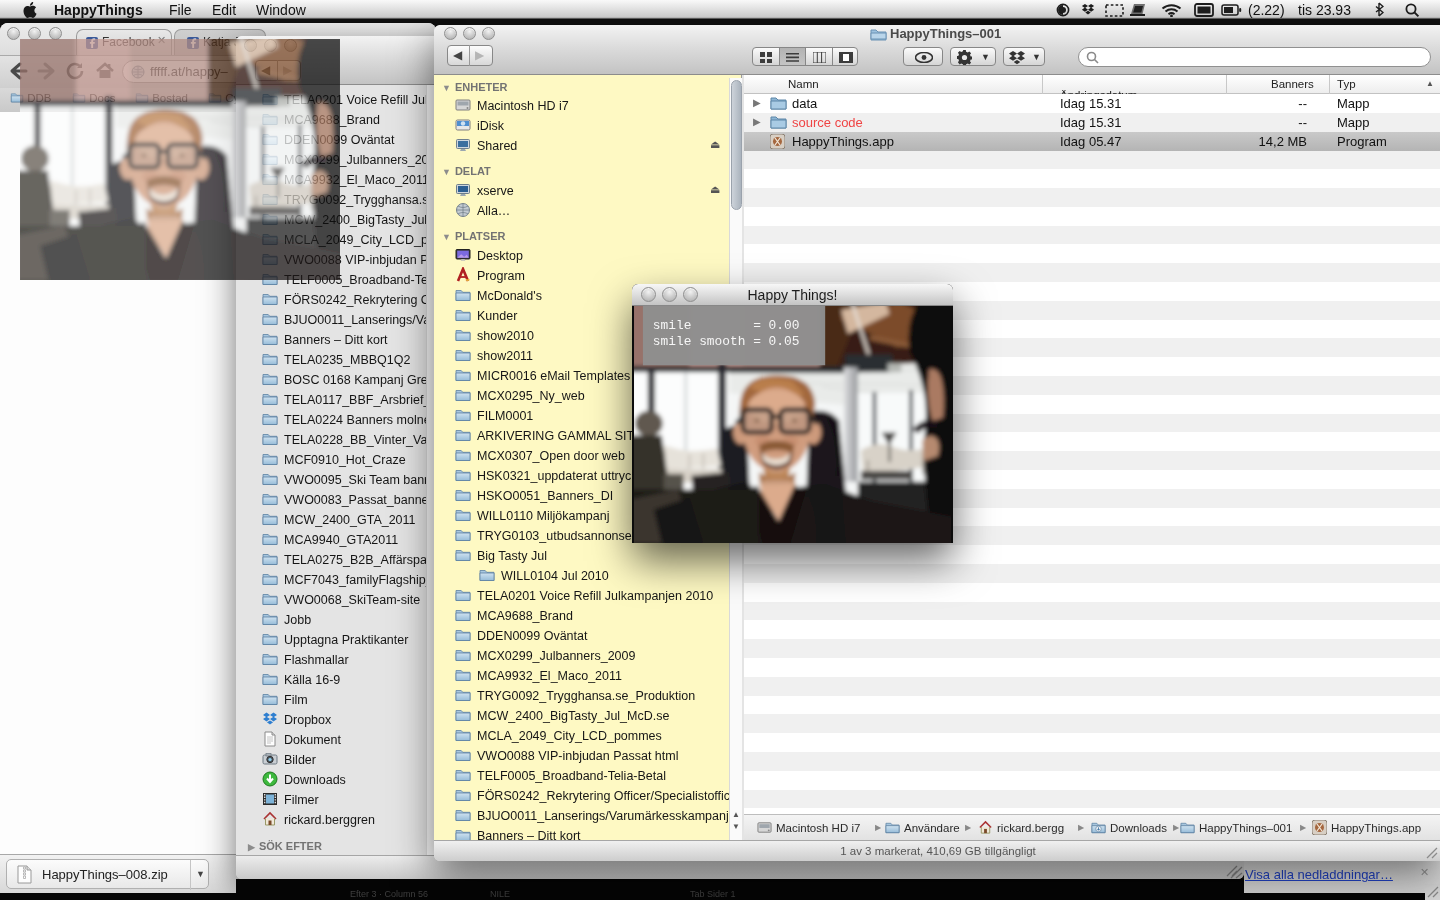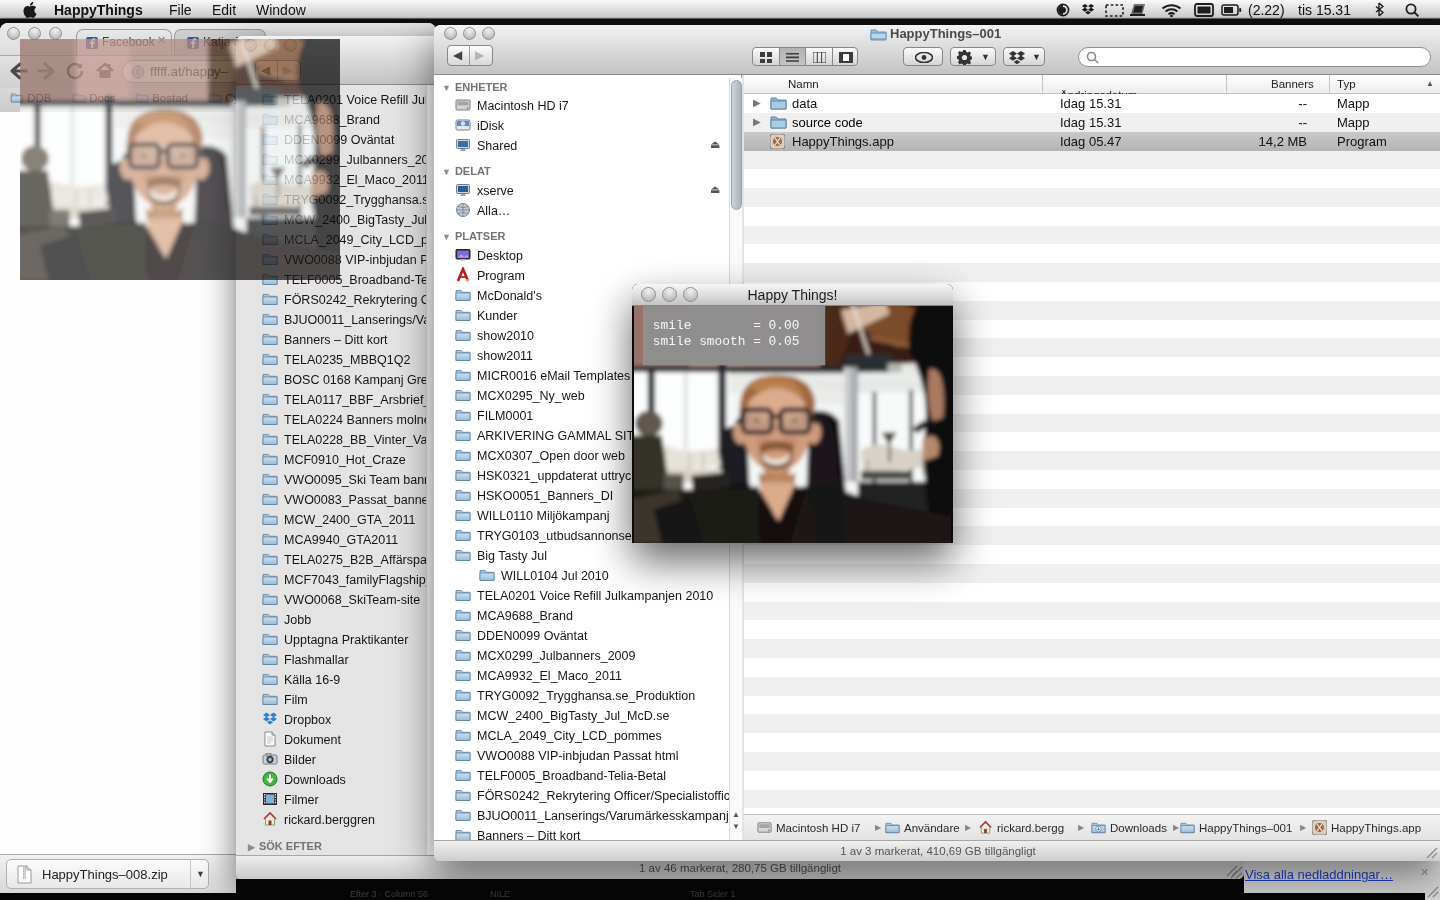--- a/index.html
+++ b/index.html
@@ -88,21 +88,21 @@
  <svg class="mi" style="left:1194px;top:3px" width="20" height="14">
       <rect x="1" y="1" width="18" height="12" rx="2" fill="none" stroke="#1d1d1d" stroke-width="1.8"></rect>
       <rect x="3.5" y="3.5" width="13" height="7" fill="#1d1d1d"></rect>
     </svg>
  <svg class="mi" style="left:1221px;top:4px" width="21" height="12">
       <rect x="1" y="1" width="16" height="10" rx="2" fill="none" stroke="#1d1d1d" stroke-width="1.5"></rect>
       <rect x="3" y="3" width="9" height="6" fill="#1d1d1d"></rect>
       <rect x="18.2" y="4" width="2" height="4" rx="1" fill="#1d1d1d"></rect>
     </svg>
  <span class="mi" style="left:1248px;font-size:14px;">(2.22)</span>
- <span class="mi" style="left:1298px;font-size:14px;">tis 15.31</span>
+ <span class="mi" style="left:1298px;font-size:14px;">tis 23.93</span>
  <svg class="mi" style="left:1374px;top:2px" width="10" height="15">
       <path d="M5 1v13M5 1l4 3.5L2 10M5 14l4-3.5L2 4.5" fill="none" stroke="#1d1d1d" stroke-width="1.4"></path>
     </svg>
  <svg class="mi" style="left:1405px;top:3px" width="15" height="15">
       <circle cx="6" cy="6" r="4.6" fill="none" stroke="#1d1d1d" stroke-width="1.8"></circle>
       <path d="M9.4 9.4l4 4" stroke="#1d1d1d" stroke-width="2"></path>
     </svg>
 </div>
 
 <svg width="0" height="0" style="position:absolute">
@@ -511,21 +511,20 @@
           <use href="#filmic"></use>
         </svg>Filmer</div>
   <div class="srow" style="left:26px;top:726px;"><svg width="16" height="16">
           <use href="#homeic"></use>
         </svg>rickard.berggren</div>
   <div class="shead" style="left:12px;top:755px;"><span class="tri" style="color:#8c8c8c">▶</span>SÖK EFTER</div>
   <div class="abs" style="left:190px;top:0;width:8px;height:770px;background:#fbfbfb;border-left:1px solid #ddd;"></div>
 
  </div>
  <div class="abs" style="left:0;top:819px;width:1008px;height:24px;border-radius:0 0 6px 6px;background:linear-gradient(#ececec,#c9c9c9);border-top:1px solid #a6a6a6;">
-  <div style="width:100%;text-align:center;font-size:11.5px;color:#555;padding-top:6px;">1 av 46 markerat, 280,75 GB tillgängligt</div>
   <svg class="abs" style="left:990px;top:9px" width="12" height="12">
         <path d="M11 1L1 11M11 6L6 11" stroke="#8b8b8b" stroke-width="1.3"></path>
       </svg>
  </div>
 </div>
 
 <div id="mainfinder">
 
  <div class="abs" style="left:0;top:0;width:1008px;height:50px;border-radius:6px 0 0 0;
    background:linear-gradient(#f3f3f3,#dcdcdc 45%,#c3c3c3);border-bottom:1px solid #8c8c8c;"></div>
@@ -585,21 +584,21 @@
   <div class="abs" style="left:28px;top:4px;font-size:9px;color:#333;">▼</div>
  </div>
 
  <div class="abs" style="left:644px;top:22px;width:353px;height:20px;border-radius:11px;border:1px solid #909090;background:#fff;">
   <svg class="abs" style="left:7px;top:3px" width="13" height="13">
         <circle cx="5.5" cy="5.5" r="4" fill="none" stroke="#8a8a8a" stroke-width="1.6"></circle>
         <path d="M8.5 8.5l3.5 3.5" stroke="#8a8a8a" stroke-width="1.6"></path>
       </svg>
  </div>
 
- <div class="abs" style="left:0;top:50px;width:308px;height:765px;background:#ffffff;border-right:1px solid #9d9d9d;overflow:hidden;" id="msidebar">
+ <div class="abs" style="left:0;top:50px;width:308px;height:765px;background:#fef9c3;border-right:1px solid #9d9d9d;overflow:hidden;" id="msidebar">
   <div class="shead" style="top:6px;"><span class="tri">▼</span>ENHETER</div>
   <div class="srow" style="top:22px;"><svg width="16" height="16">
           <use href="#hd"></use>
         </svg>Macintosh HD i7</div>
   <div class="srow" style="top:42px;"><svg width="16" height="16">
           <use href="#idisk"></use>
         </svg>iDisk</div>
   <div class="srow" style="top:62px;"><svg width="16" height="16">
           <use href="#shared"></use>
         </svg>Shared</div>
@@ -737,21 +736,21 @@
     <span class="abs" style="left:316px;top:2px;font-size:13px;color:#111;">Idag 15.31</span>
     <span class="abs" style="left:535px;top:2px;font-size:13px;color:#111;width:28px;text-align:right;">--</span>
     <span class="abs" style="left:593px;top:2px;font-size:13px;color:#111;">Mapp</span>
   </div>
   <div class="abs" style="left:0;top:38px;width:698px;height:19px;">
     <span class="abs" style="left:9px;top:3px;font-size:10px;color:#777;">▶</span>
     <svg class="abs" style="left:26px;top:2px" width="17" height="14" viewBox="0 0 17 14">
           <path d="M1 2h5l2 2h8v9H1z" fill="#8db6d5" stroke="#5e87a8"></path>
           <path d="M1 5h15v8H1z" fill="#a9cbe4" stroke="#5e87a8"></path>
         </svg>
-    <span class="abs" style="left:48px;top:2px;font-size:13px;color:#000000;">source code</span>
+    <span class="abs" style="left:48px;top:2px;font-size:13px;color:#ef4444;">source code</span>
     <span class="abs" style="left:316px;top:2px;font-size:13px;color:#111;">Idag 15.31</span>
     <span class="abs" style="left:535px;top:2px;font-size:13px;color:#111;width:28px;text-align:right;">--</span>
     <span class="abs" style="left:593px;top:2px;font-size:13px;color:#111;">Mapp</span>
   </div>
   <div class="abs" style="left:0;top:57px;width:698px;height:19px;background:linear-gradient(#c9c9c9,#b4b4b4);">
     <svg class="abs" style="left:26px;top:2px" width="15" height="15" viewBox="0 0 15 15">
           <rect x="0" y="0" width="15" height="15" rx="3" fill="#d8cfc4" stroke="#8a7f72"></rect>
           <circle cx="7.5" cy="7.5" r="4.5" fill="#a5673f"></circle>
           <path d="M5 4l5 7M10 4L5 11" stroke="#f4e9da" stroke-width="1.2"></path>
         </svg>

